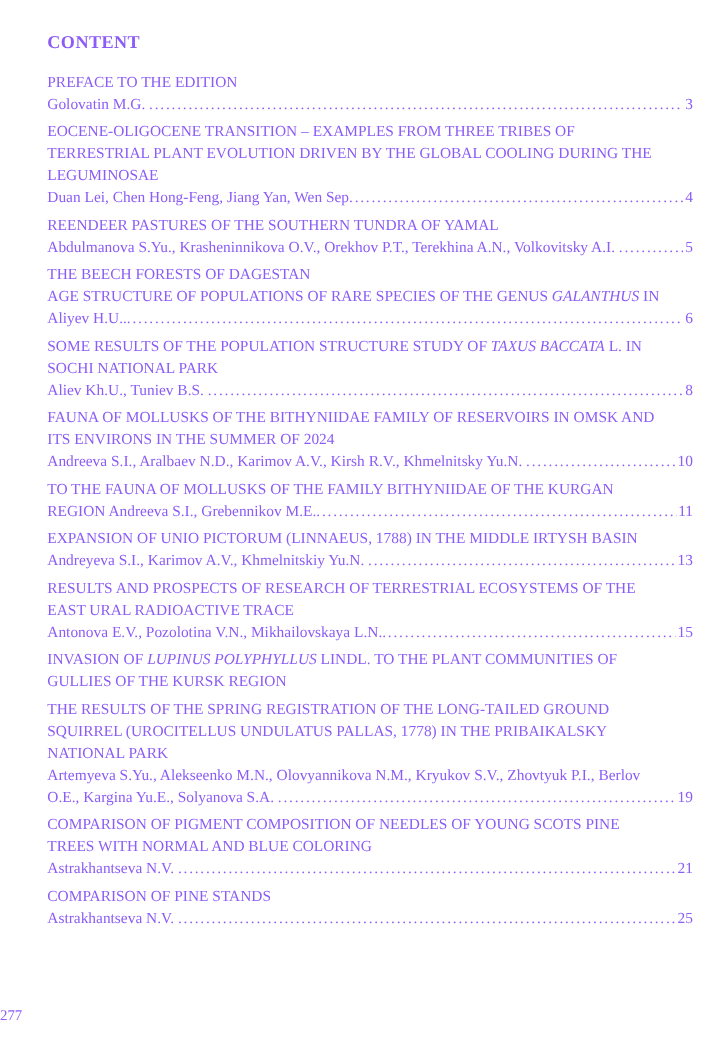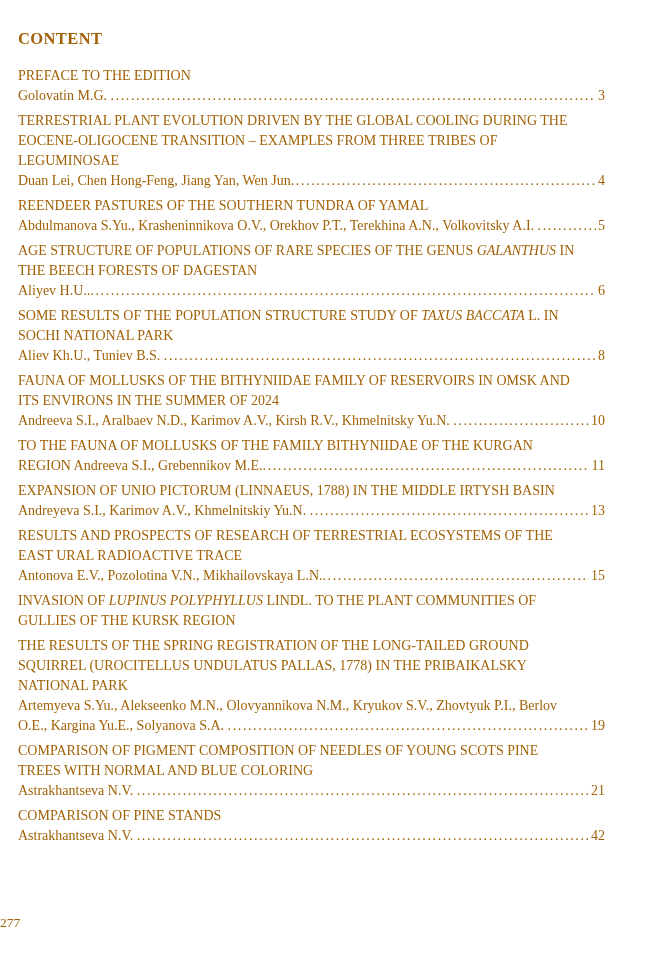--- a/index.html
+++ b/index.html
@@ -6,23 +6,23 @@
     margin: 0;
     padding: 0;
     background: #ffffff;
   }
   .page {
     position: relative;
     width: 657px;
     height: 960px;
     background: #ffffff;
     box-sizing: border-box;
-    padding: 29px 35px 0 18px;
+    padding: 29px 35px 0 43px;
     font-family: "Liberation Serif", "DejaVu Serif", serif;
-    color: #a16207;
+    color: #8b5cf6;
     overflow: hidden;
   }
   .content-heading {
     font-size: 16.5px;
     font-weight: bold;
     line-height: 20px;
     letter-spacing: 0.4px;
     margin: 0 0 17px 0;
   }
   .entries {
@@ -83,40 +83,40 @@
   <div class="entries">
       <div class="entry">
         <div class="title-line"><span class="seg">PREFACE TO THE EDITION</span></div>
         <div class="author-row">
           <span class="authors">Golovatin M.G. </span>
           <span class="dots"></span>
           <span class="page-num">3</span>
         </div>
       </div>
       <div class="entry">
+        <div class="title-line"><span class="seg">EOCENE-OLIGOCENE TRANSITION – EXAMPLES FROM THREE TRIBES OF</span></div>
         <div class="title-line"><span class="seg">TERRESTRIAL PLANT EVOLUTION DRIVEN BY THE GLOBAL COOLING DURING THE</span></div>
-        <div class="title-line"><span class="seg">EOCENE-OLIGOCENE TRANSITION – EXAMPLES FROM THREE TRIBES OF</span></div>
         <div class="title-line"><span class="seg">LEGUMINOSAE</span></div>
         <div class="author-row">
-          <span class="authors">Duan Lei, Chen Hong-Feng, Jiang Yan, Wen Jun</span>
+          <span class="authors">Duan Lei, Chen Hong-Feng, Jiang Yan, Wen Sep</span>
           <span class="dots"></span>
           <span class="page-num">4</span>
         </div>
       </div>
       <div class="entry">
         <div class="title-line"><span class="seg">REENDEER PASTURES OF THE SOUTHERN TUNDRA OF YAMAL</span></div>
         <div class="author-row">
           <span class="authors">Abdulmanova S.Yu., Krasheninnikova O.V., Orekhov P.T., Terekhina A.N., Volkovitsky A.I. </span>
           <span class="dots"></span>
           <span class="page-num">5</span>
         </div>
       </div>
       <div class="entry">
+        <div class="title-line"><span class="seg">THE BEECH FORESTS OF DAGESTAN</span></div>
         <div class="title-line"><span class="seg">AGE STRUCTURE OF POPULATIONS OF RARE SPECIES OF THE GENUS </span><span class="seg italic">GALANTHUS</span><span class="seg"> IN</span></div>
-        <div class="title-line"><span class="seg">THE BEECH FORESTS OF DAGESTAN</span></div>
         <div class="author-row">
           <span class="authors">Aliyev H.U..</span>
           <span class="dots"></span>
           <span class="page-num">6</span>
         </div>
       </div>
       <div class="entry">
         <div class="title-line"><span class="seg">SOME RESULTS OF THE POPULATION STRUCTURE STUDY OF </span><span class="seg italic">TAXUS BACCATA</span><span class="seg"> L. IN</span></div>
         <div class="title-line"><span class="seg">SOCHI NATIONAL PARK</span></div>
         <div class="author-row">
@@ -183,19 +183,19 @@
           <span class="authors">Astrakhantseva N.V. </span>
           <span class="dots"></span>
           <span class="page-num">21</span>
         </div>
       </div>
       <div class="entry">
         <div class="title-line"><span class="seg">COMPARISON OF PINE STANDS</span></div>
         <div class="author-row">
           <span class="authors">Astrakhantseva N.V. </span>
           <span class="dots"></span>
-          <span class="page-num">42</span>
+          <span class="page-num">25</span>
         </div>
       </div>
     </div>
 
   <div class="footer-page-number">277</div>
 </div>
 
 </body></html>

